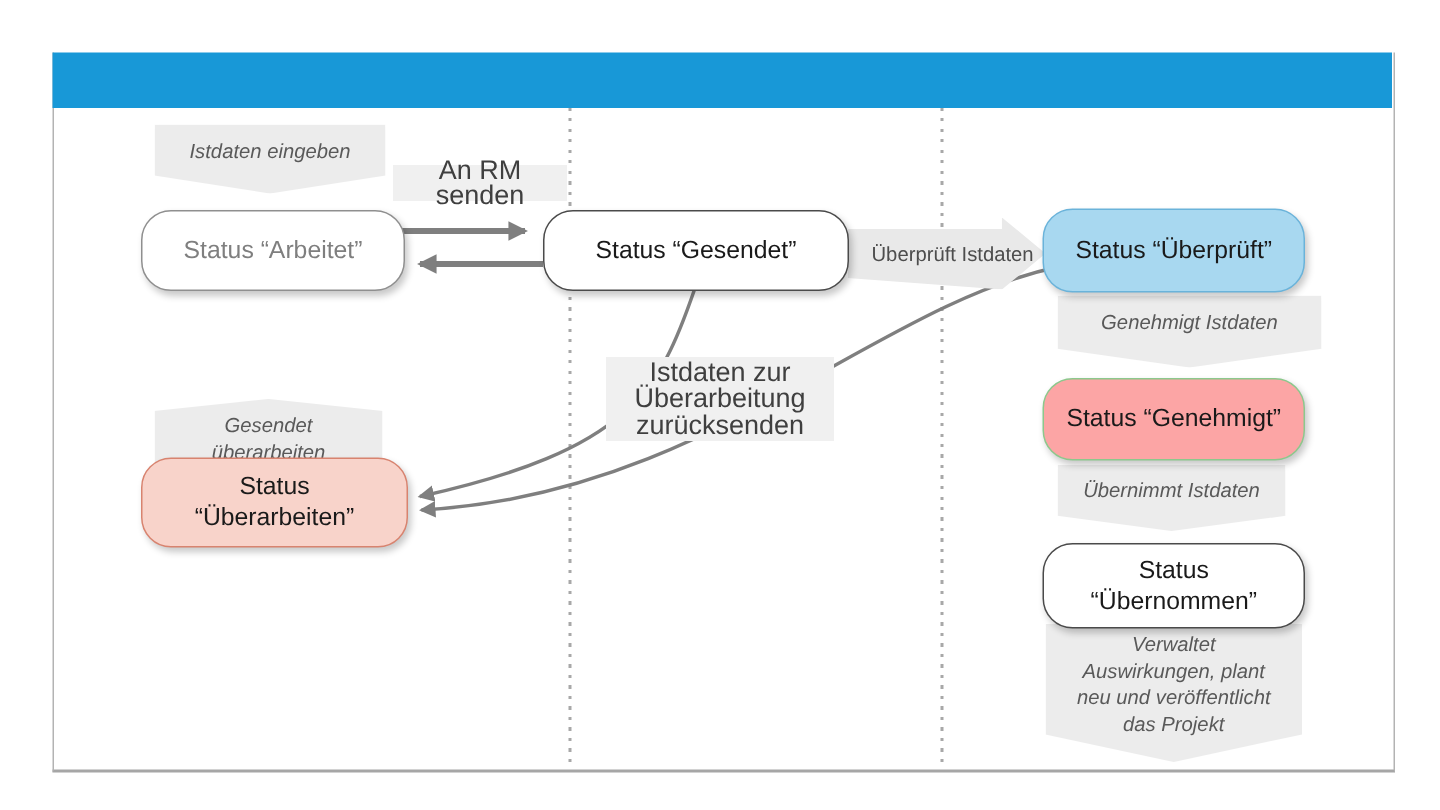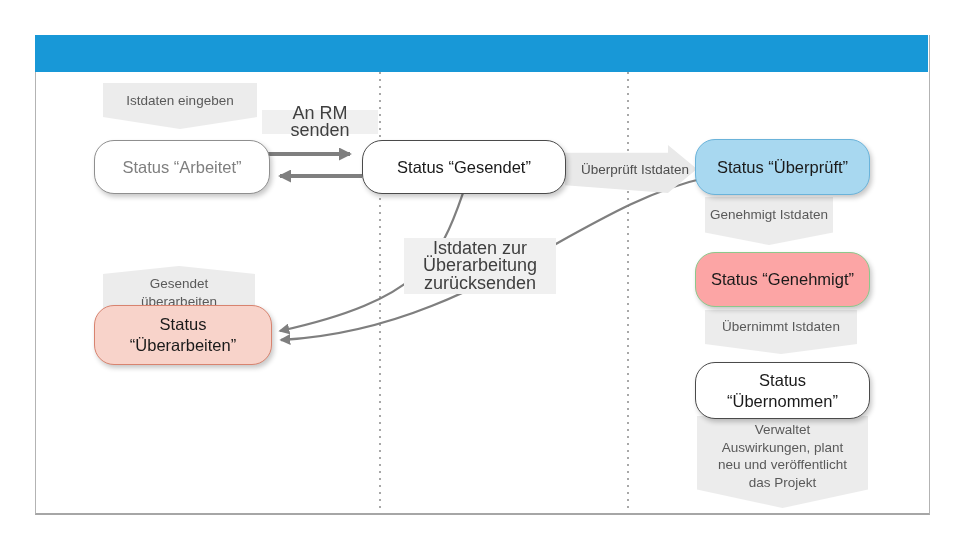--- a/index.html
+++ b/index.html
@@ -15,21 +15,21 @@
   .status{position:absolute;background:#fff;border:1.6px solid #4a4a4a;border-radius:20px;
           display:flex;flex-direction:column;align-items:center;justify-content:center;
           font-size:16.5px;color:#1a1a1a;text-align:center;line-height:21px;
           box-shadow:2px 3px 5px rgba(0,0,0,0.22);}
   .status.light{border-color:#8f8f8f;color:#7f7f7f;}
   .status.blue{background:#a8d8f0;border-color:#6ab3da;}
   .status.green{background:#fca5a5;border-color:#8cc88c;}
   .status.pink{background:#f8d3ca;border-color:#d8836f;}
   .banner{position:absolute;background:#ececec;color:#595959;font-size:13.5px;line-height:17.5px;
           text-align:center;filter:drop-shadow(2px 2px 2px rgba(0,0,0,0.12));}
-  .banner .bl{display:block;}
+  .banner .bl{display:block;font-style:italic;}
   .pennant-down{clip-path:polygon(0 0,100% 0,100% 74%,50% 100%,0 74%);}
   .peak-up{clip-path:polygon(0 18%,50% 0,100% 18%,100% 100%,0 100%);}
   .plain-label{position:absolute;background:#f0f0f0;color:#3f3f3f;font-size:18px;line-height:17.5px;
                text-align:center;display:flex;flex-direction:column;justify-content:center;}
   .big-arrow{position:absolute;left:565px;top:145px;width:132px;height:48px;background:#e9e9e9;
              clip-path:polygon(0 16%,78% 16%,78% 0,100% 50%,78% 100%,0 84%);
              display:flex;align-items:center;color:#4d4d4d;font-size:13.5px;padding-left:16px;box-sizing:border-box;}
   svg.overlay{position:absolute;left:0;top:0;pointer-events:none;}
 </style>
 </head>
@@ -63,21 +63,21 @@
 
   <div class="banner pennant-down" style="left:103px;top:83px;width:154px;height:46px;padding-top:9px;box-sizing:border-box;">
     <span class="bl">Istdaten eingeben</span>
   </div>
 
   <div class="banner peak-up" style="left:103px;top:266px;width:152px;height:44px;padding-top:9px;box-sizing:border-box;">
     <span class="bl">Gesendet</span>
     <span class="bl">überarbeiten</span>
   </div>
 
-  <div class="banner pennant-down" style="left:705px;top:197px;width:128px;height:48px;padding-top:9px;box-sizing:border-box;">
+  <div class="banner pennant-down" style="left:705px;top:197px;width:176px;height:48px;padding-top:9px;box-sizing:border-box;">
     <span class="bl">Genehmigt Istdaten</span>
   </div>
 
   <div class="banner pennant-down" style="left:705px;top:310px;width:152px;height:44px;padding-top:8px;box-sizing:border-box;clip-path:polygon(0 0,100% 0,100% 77%,50% 100%,0 77%);">
     <span class="bl">Übernimmt Istdaten</span>
   </div>
 
   <div class="banner pennant-down" style="left:697px;top:416px;width:171px;height:92px;padding-top:5px;box-sizing:border-box;clip-path:polygon(0 0,100% 0,100% 80%,50% 100%,0 80%);">
     <span class="bl">Verwaltet</span>
     <span class="bl">Auswirkungen, plant</span>

